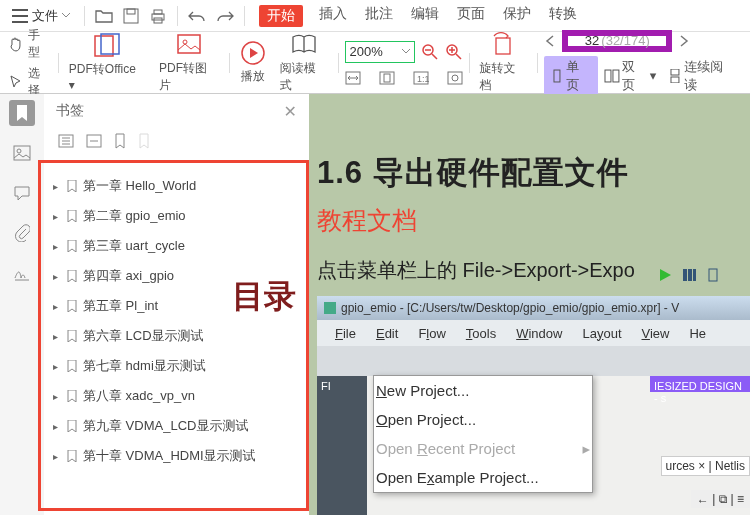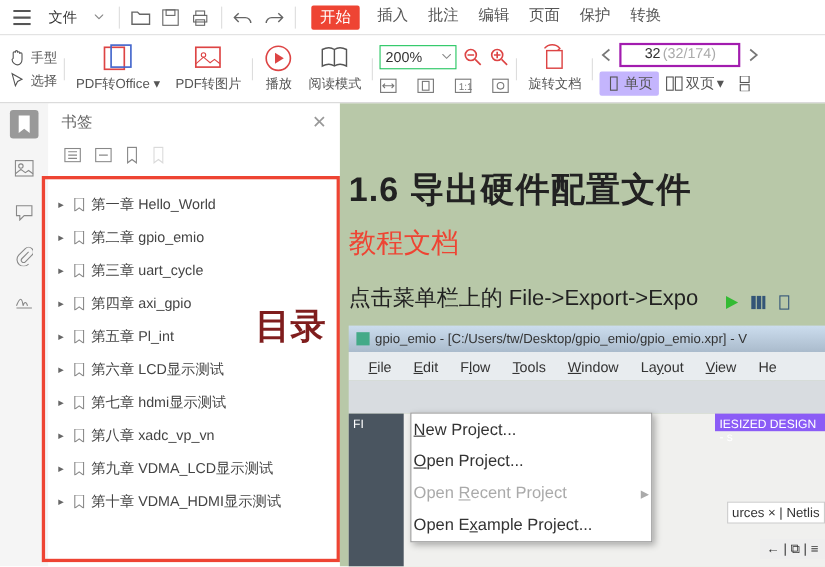--- a/index.html
+++ b/index.html
@@ -1,36 +1,36 @@
 <!DOCTYPE html>
 <html><head>
 <meta charset="utf-8">
 <style>
 * { margin: 0; padding: 0; box-sizing: border-box; font-family: "Microsoft YaHei", "SimSun", sans-serif; }
 body { width: 750px; height: 515px; overflow: hidden; background: #fff; font-size: 13px; color: #333; }
 
 
 .menubar { height: 32px; display: flex; align-items: center; padding: 0 8px; border-bottom: 1px solid #e0e0e0; gap: 10px; }
-.menubtn { display: flex; align-items: center; gap: 16px; cursor: pointer; padding: 2px 4px; }
+.menubtn { display: flex; align-items: center; gap: 4px; cursor: pointer; padding: 2px 4px; }
 .menubtn svg { display: block; }
 .sep { width: 1px; height: 20px; background: #ddd; }
 .tabs { display: flex; gap: 14px; font-size: 14px; margin-left: 4px; }
 .tab { cursor: pointer; color: #555; padding: 0 2px; }
 .tab.red { background: #e43; color: #fff; padding: 2px 8px; border-radius: 2px; }
 
 
 .ribbon { height: 62px; display: flex; align-items: center; padding: 2px 8px; gap: 6px; border-bottom: 1px solid #ccc; }
 .rgrp { display: flex; flex-direction: column; align-items: center; gap: 2px; cursor: pointer; padding: 0 4px; }
 .rgrp .lbl { font-size: 12px; color: #555; }
 .rgrp-side { display: flex; flex-direction: column; gap: 4px; }
 .rgrp-side-item { display: flex; align-items: center; gap: 4px; font-size: 12px; color: #555; cursor: pointer; }
 .zoom-combo { width: 70px; height: 22px; border: 1px solid #22c55e; display: flex; align-items: center; padding: 0 4px; font-size: 13px; }
 .zoom-combo span { flex: 1; }
 .pagenav { display: flex; align-items: center; gap: 6px; }
-.pagebox { width: 110px; height: 22px; border: 2px solid #a21caf; display: flex; align-items: flex-start; justify-content: center; font-size: 13px; color: #555; }
+.pagebox { width: 110px; height: 22px; border: 6px solid #a21caf; display: flex; align-items: center; justify-content: center; font-size: 13px; color: #555; }
 .pagebox .cur { color: #333; }
 .pagebox .tot { color: #aaa; margin-left: 2px;}
 .view-toggle { display: flex; align-items: center; gap: 2px; padding: 2px 6px; font-size: 13px; color: #555; cursor: pointer; }
 .view-toggle.active { background: #c4b5fd; border-radius: 2px; }
 .layout-row { display: flex; gap: 4px; margin-top: 4px; justify-content: space-between; }
 
 
 .main { display: flex; height: calc(515px - 94px); }
 .sidestrip { width: 44px; background: #f5f5f5; display: flex; flex-direction: column; align-items: center; padding-top: 6px; gap: 14px; }
 .sidestrip .sicon { width: 26px; height: 26px; display: flex; align-items: center; justify-content: center; cursor: pointer; border-radius: 3px; }
@@ -259,20 +259,21 @@
             <rect x="1" y="1" width="6" height="12" fill="none" stroke="#555"></rect>
             <rect x="9" y="1" width="6" height="12" fill="none" stroke="#555"></rect>
           </svg>
         <span>双页</span> ▾
       </div>
       <div class="view-toggle">
         <svg width="14" height="14" viewBox="0 0 14 14">
             <rect x="3" y="0" width="8" height="6" fill="none" stroke="#555"></rect>
             <rect x="3" y="8" width="8" height="6" fill="none" stroke="#555"></rect>
           </svg>
+        <span>连续阅读</span>
       </div>
     </div>
   </div>
 </div>
 
 <div class="main">
   <div class="sidestrip">
     <div class="sicon active">
         <svg width="16" height="18" viewBox="0 0 16 18">
           <path d="M3 1h10v16l-5-4-5 4z" fill="#fff"></path>

